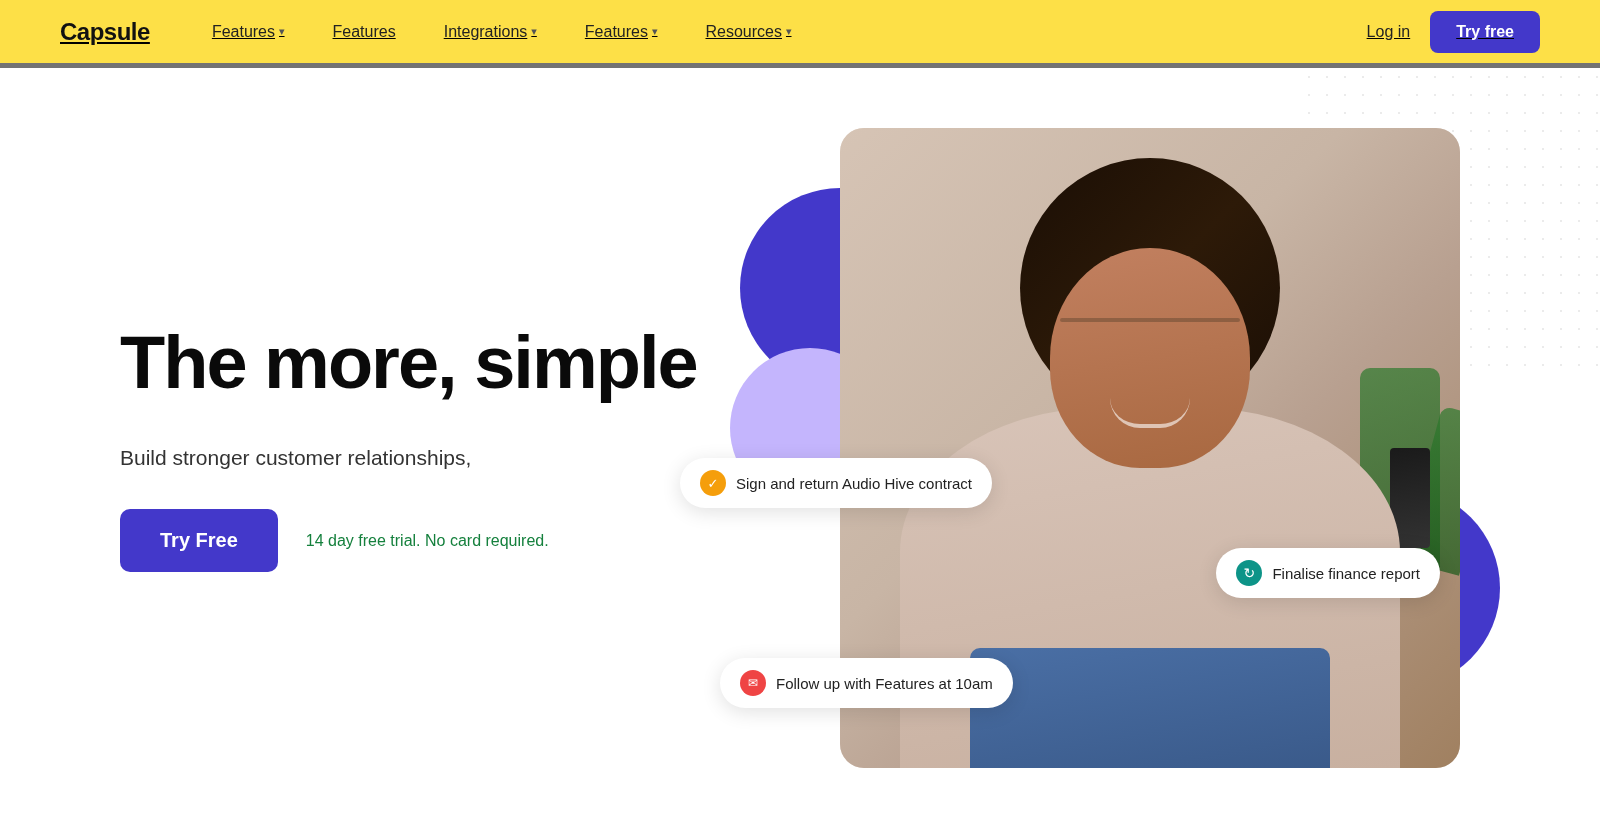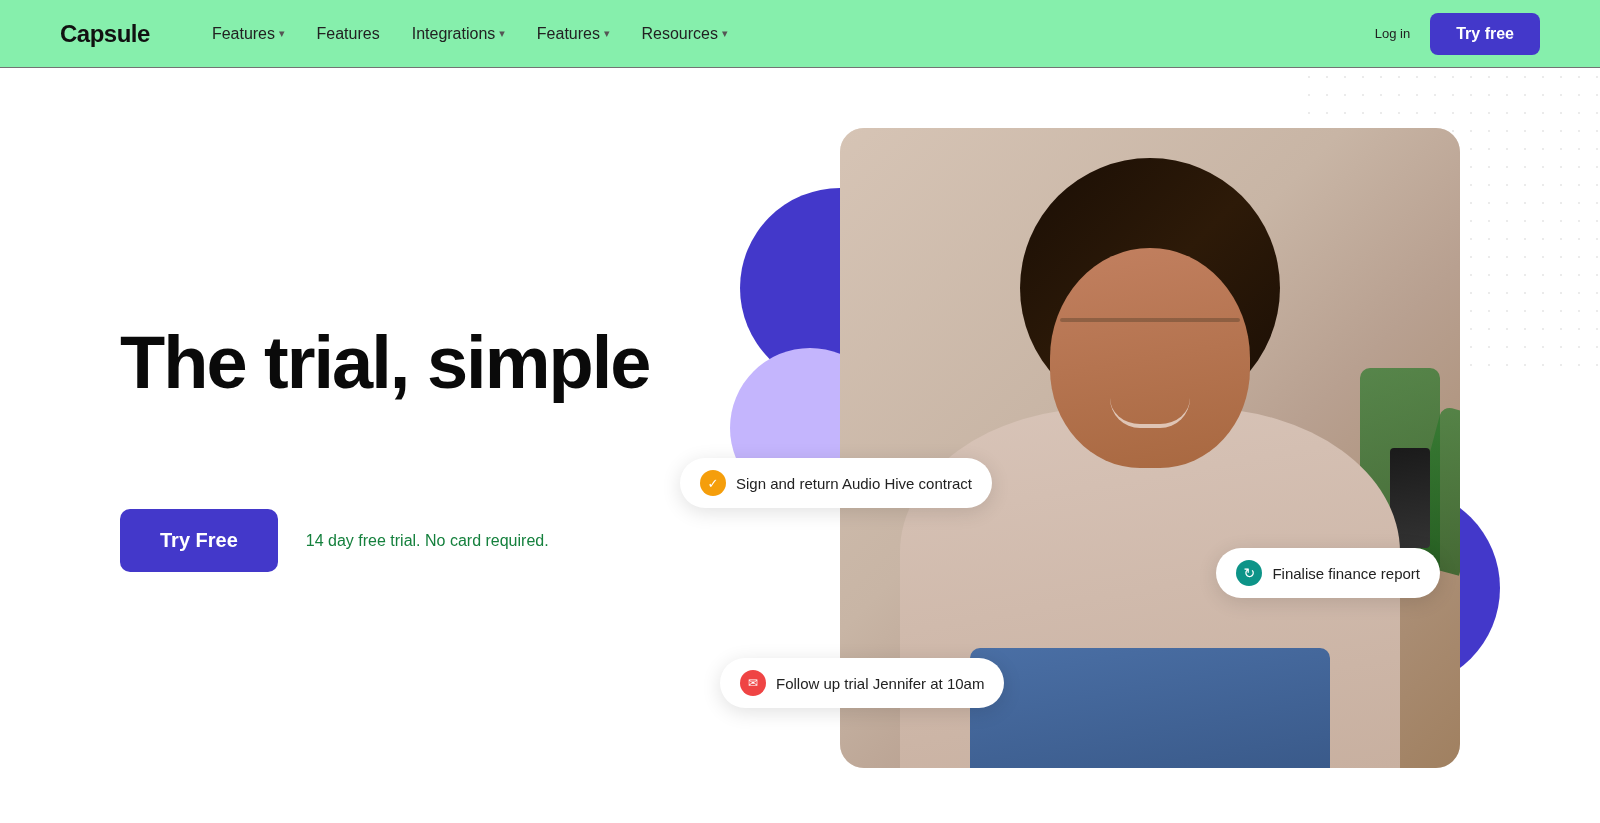--- a/index.html
+++ b/index.html
@@ -14,36 +14,37 @@
       min-height: 823px;
       overflow-x: hidden;
     }
 
     
     nav {
       display: flex;
       align-items: center;
       padding: 0 60px;
       height: 68px;
-      border-bottom: 1px solid #737373;
+      border-bottom: 5px solid #737373;
       position: relative;
-      background: #86efac;
+      background: #fde047;
+      text-decoration: underline;
     }
     .nav-logo {
       font-size: 24px;
       font-weight: 700;
       color: #111;
       letter-spacing: -0.5px;
       margin-right: 48px;
       white-space: nowrap;
     }
     .nav-links {
       display: flex;
       align-items: flex-start;
-      gap: 4px;
+      gap: 20px;
       flex: 1;
     }
     .nav-link {
       display: flex;
       align-items: center;
       gap: 4px;
       padding: 8px 14px;
       font-size: 16px;
       color: #222;
       cursor: pointer;
@@ -52,21 +53,21 @@
     .nav-link .chevron {
       font-size: 11px;
       color: #555;
     }
     .nav-actions {
       display: flex;
       align-items: center;
       gap: 20px;
     }
     .nav-login {
-      font-size: 13px;
+      font-size: 16px;
       color: #222;
       cursor: pointer;
     }
     .nav-try-free {
       background: #4338ca;
       color: #fff;
       border: none;
       border-radius: 8px;
       padding: 12px 26px;
       font-size: 16px;
@@ -251,24 +252,24 @@
   </div>
   <div class="nav-actions">
     <span class="nav-login">Log in</span>
     <button class="nav-try-free">Try free</button>
   </div>
 </nav>
 
 <section class="hero">
   <div class="hero-left">
     <h1 class="hero-headline">
-      <span>The trial, simple</span><br>
+      <span>The more, simple</span><br>
     </h1>
     <p class="hero-subtext">
-      <br>
+      <span>Build stronger customer relationships,</span><br>
     </p>
     <div class="hero-cta-row">
       <button class="hero-try-free-btn">Try Free</button>
       <span class="hero-trial-text">14 day free trial. No card required.</span>
     </div>
   </div>
 
   <div class="hero-right">
 
     <div class="circle-blue-left"></div>
@@ -305,18 +306,18 @@
       <span>Sign and return Audio Hive contract</span>
     </div>
 
     <div class="pill pill-2">
       <div class="pill-icon pill-teal" style="font-size:14px;">↻</div>
       <span>Finalise finance report</span>
     </div>
 
     <div class="pill pill-3">
       <div class="pill-icon pill-red" style="font-size:12px;">✉</div>
-      <span>Follow up trial Jennifer at 10am</span>
+      <span>Follow up with Features at 10am</span>
     </div>
   </div>
 
   <div class="dot-pattern"></div>
 </section>
 
 </body></html>

